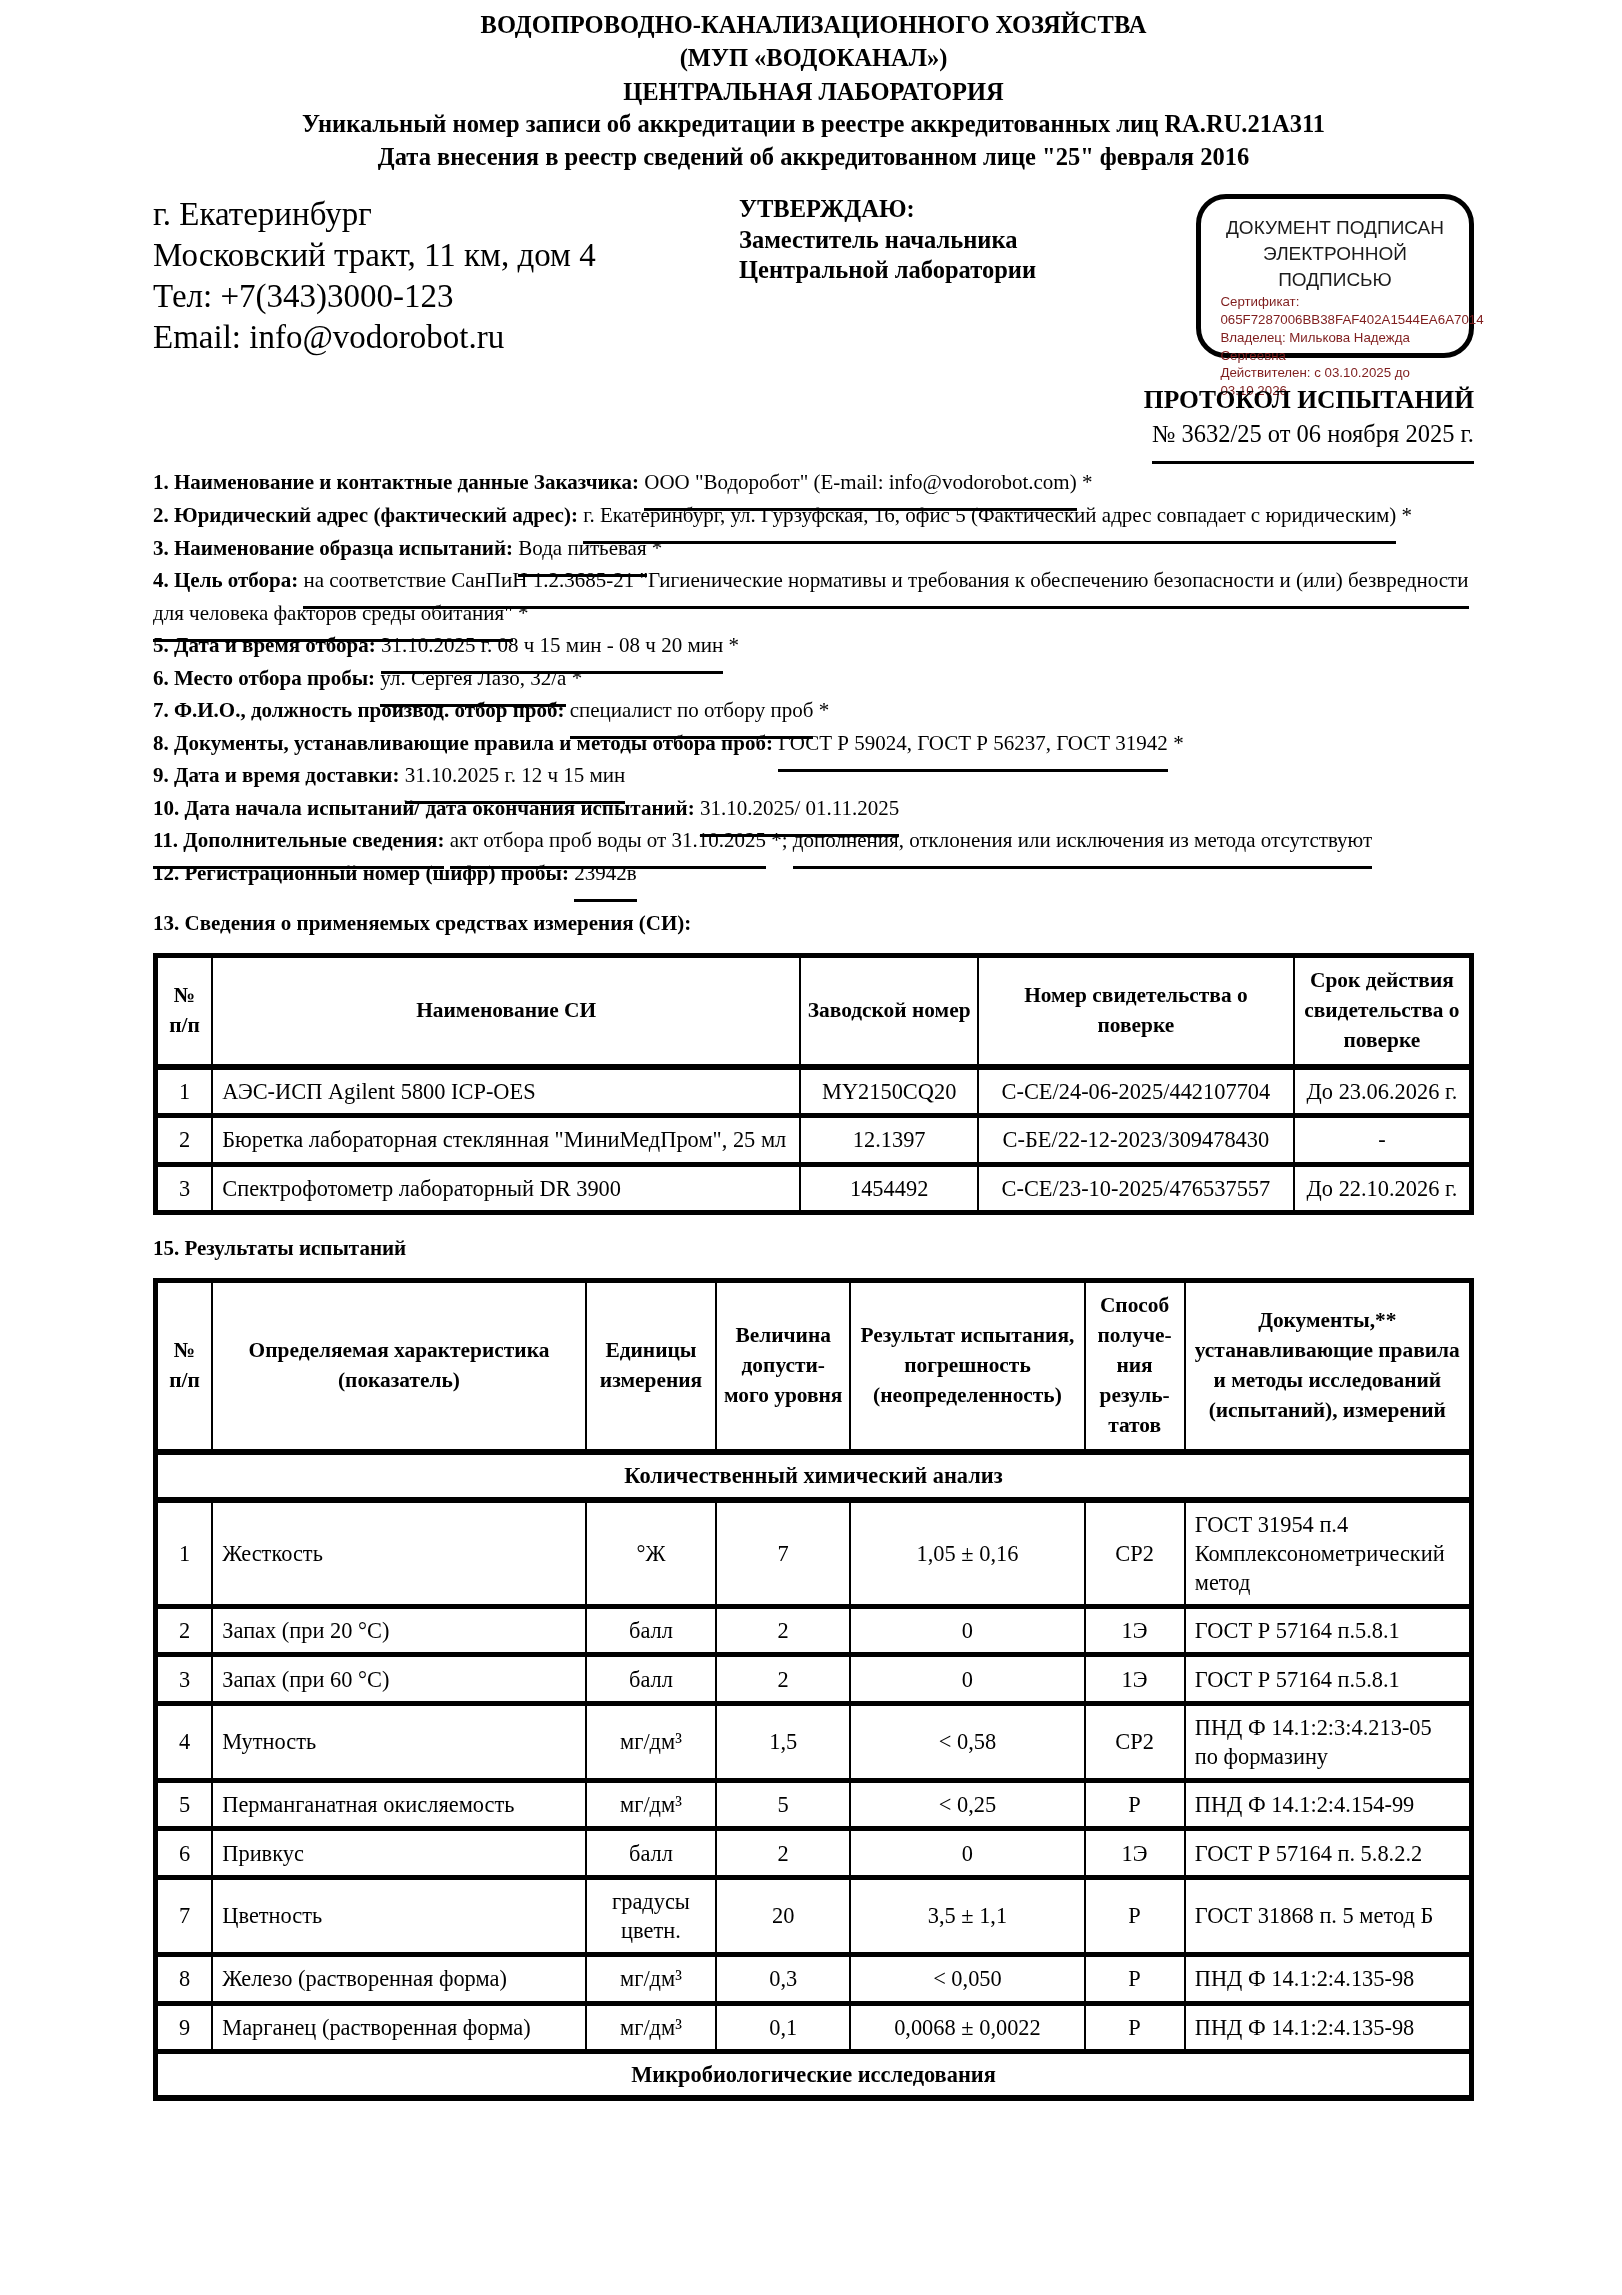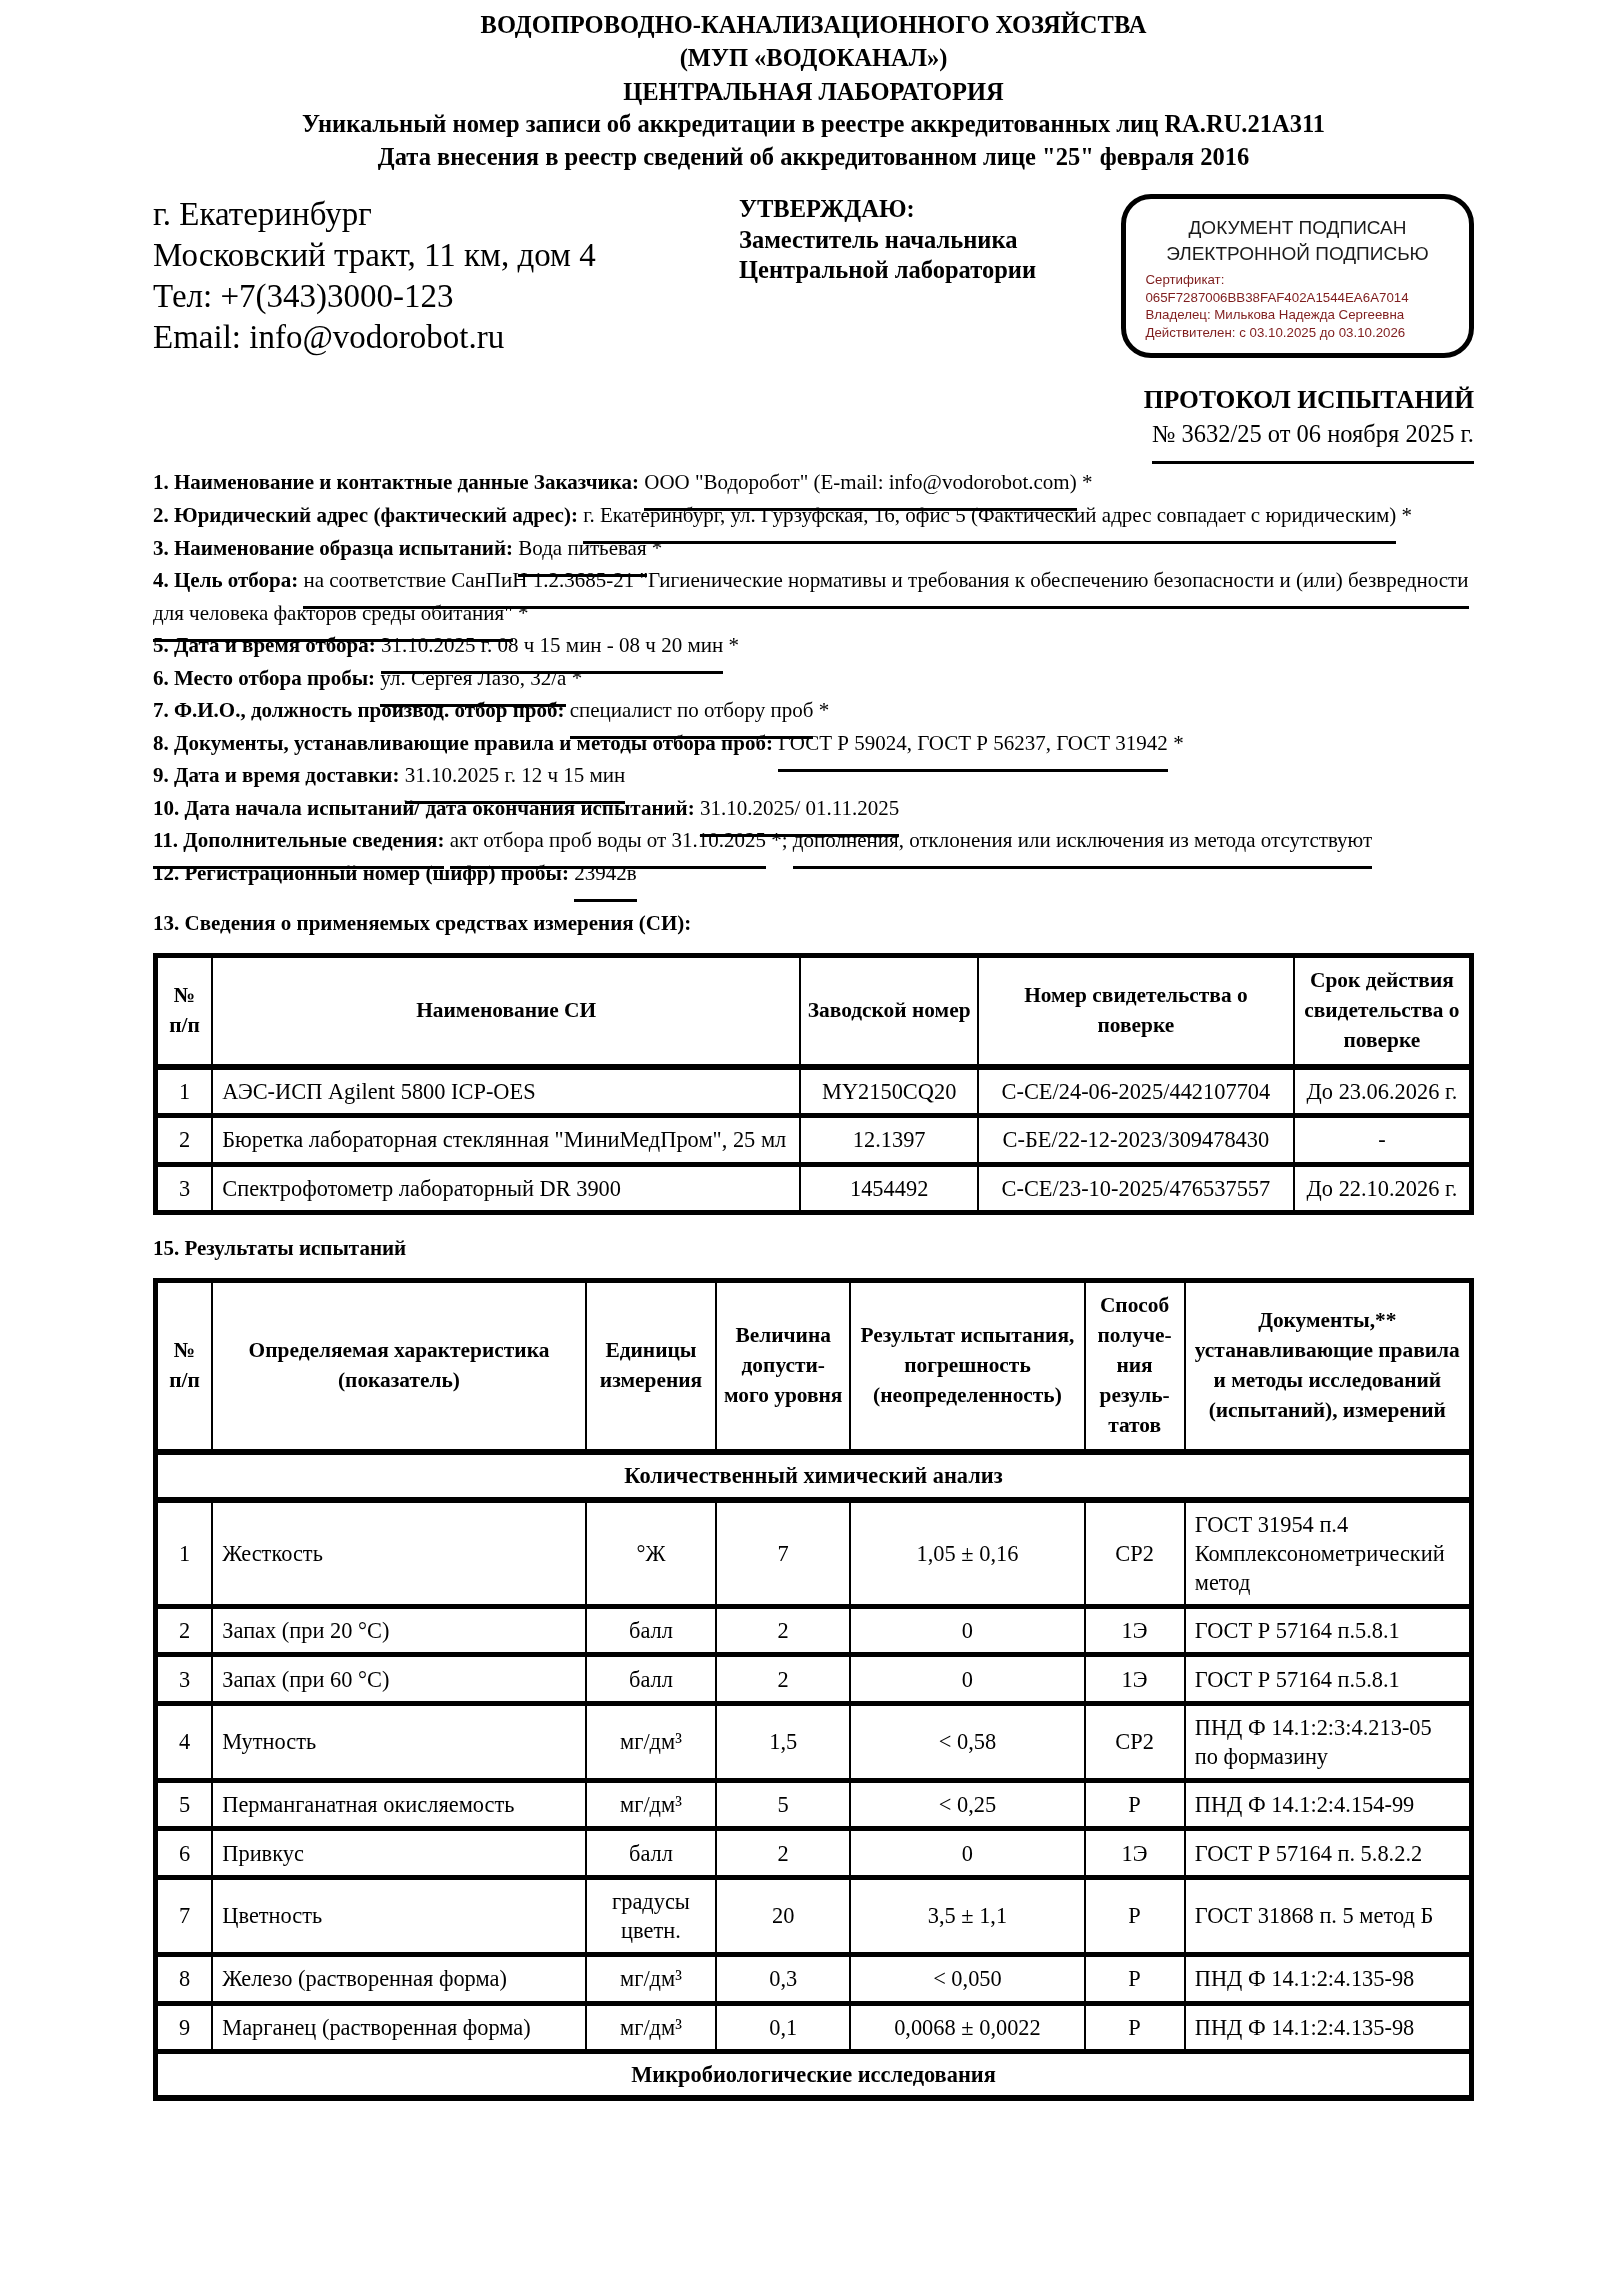--- a/index.html
+++ b/index.html
@@ -17,21 +17,21 @@
   
   .org-header { text-align: center; font-weight: 700; font-size: 24.5px; line-height: 1.32; }
   .org-header .gap-before { margin-top: 2px; }
 
   
   .info-row { display: flex; align-items: flex-start; margin-top: 21.4px; }
   .contact-block { width: 586px; font-weight: 400; font-size: 33px; line-height: 1.24; }
   .approval-block { width: 306px; font-weight: 700; font-size: 24.5px; line-height: 1.24; }
   .stamp {
     margin-left: auto;
-    width: 353px; height: 164px;
+    width: 278px; height: 164px;
     border: 5.1px solid #000;
     border-radius: 30px;
     padding: 15.3px 19.4px 11.2px 19.4px;
     font-family: "Liberation Sans", "DejaVu Sans", sans-serif;
     display: flex; flex-direction: column;
   }
   .stamp-title { text-align: center; font-size: 19px; line-height: 1.38; color: #1a1a1a; }
   .stamp-details { margin-top: auto; font-size: 13.3px; line-height: 1.34; color: #7f1d1d; }
 
   

